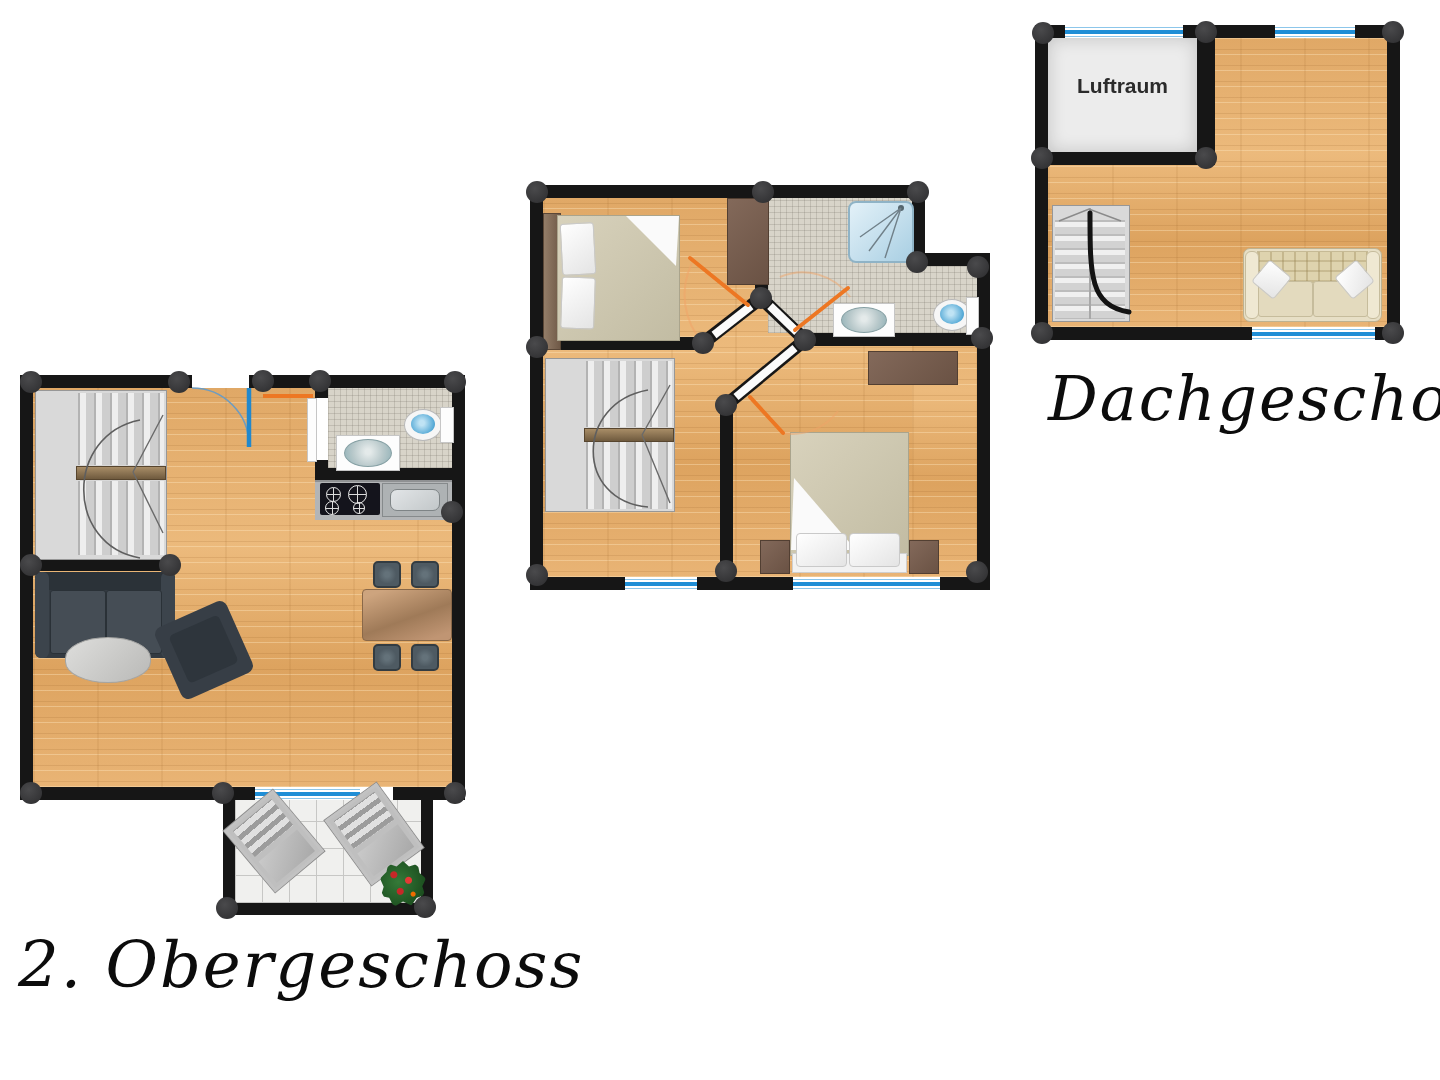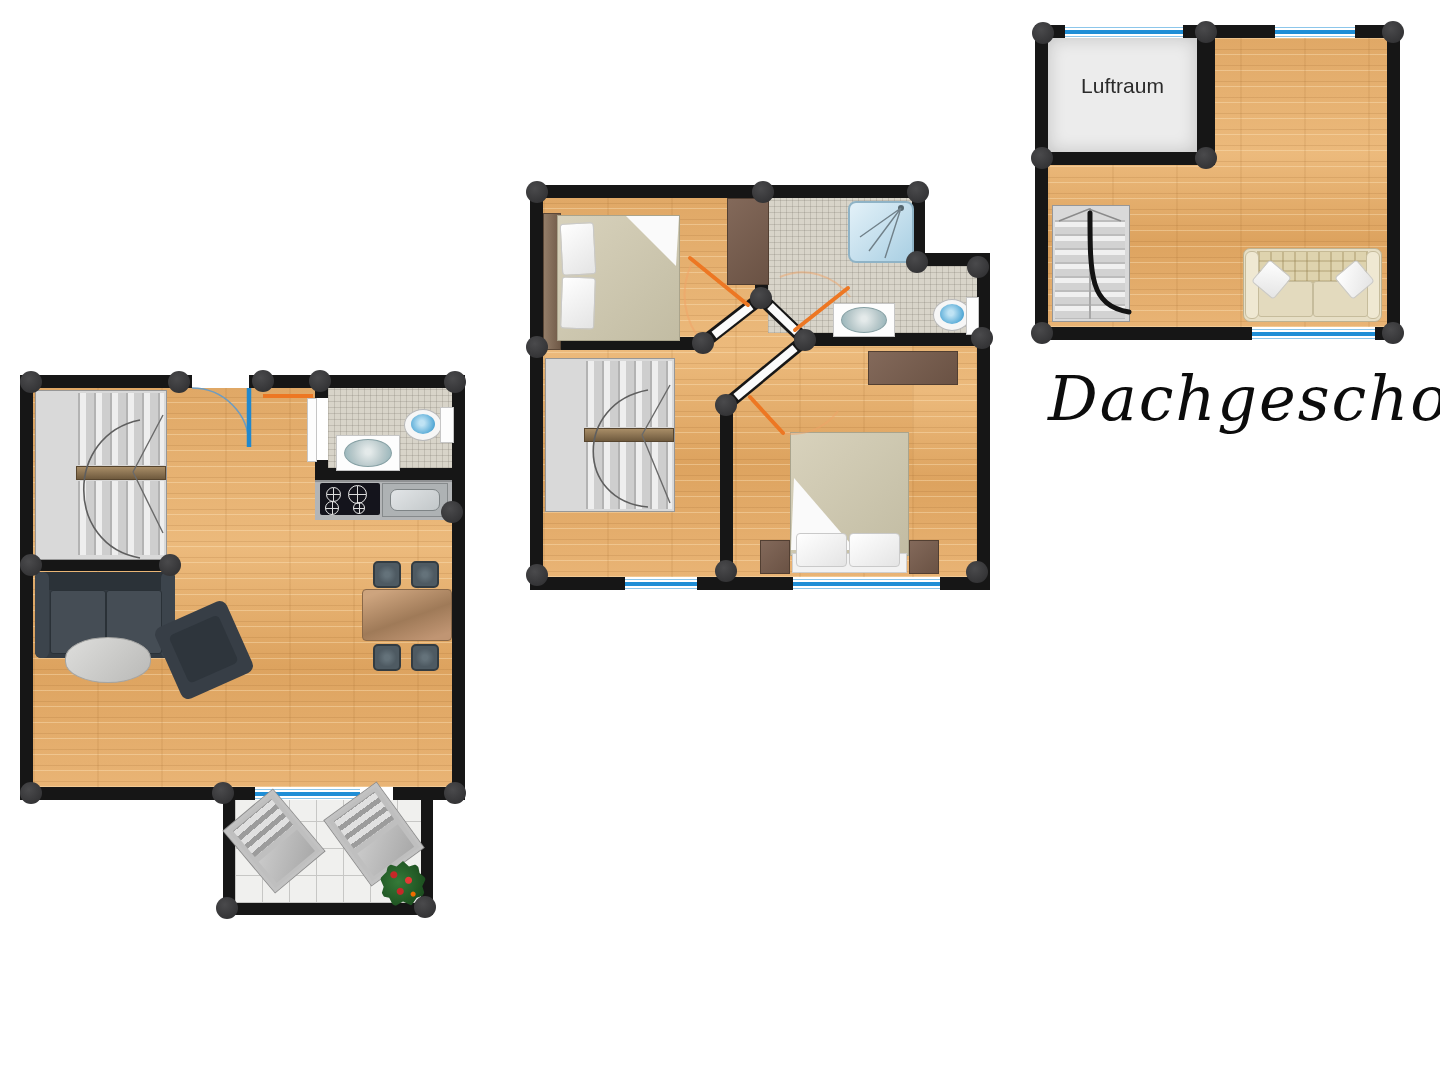--- a/index.html
+++ b/index.html
@@ -210,20 +210,23 @@
     <div class="dot" style="left:196px;top:522px;"></div>
     <div class="dot" style="left:394px;top:521px;"></div>
 
     <svg class="ovl" width="445" height="540" viewBox="0 0 445 540">
       <path d="M 172,13 A 57 57 0 0 1 229,70" fill="none" stroke="#6e9cc0" stroke-width="1.6"></path>
       <line x1="229" y1="13" x2="229" y2="72" stroke="#2288cc" stroke-width="4.5"></line>
       <path d="M 120,45 C 45,60 45,170 120,183" fill="none" stroke="#5f5f5f" stroke-width="1.6"></path>
       <path d="M 143,40 L 113,97 M 143,158 L 113,97" fill="none" stroke="#6a6a6a" stroke-width="1.4"></path>
     </svg>
   </section>
+  <div class="plan-title" style="left:18px;top:928px;font-size:64px;">
+    <span>2. Obergeschoss</span>
+  </div>
 
   <section class="plan" style="left:530px;top:185px;width:460px;height:405px;">
 
     <div class="wood" style="left:13px;top:13px;width:369px;height:379px;"></div>
     <div class="wood" style="left:382px;top:81px;width:65px;height:311px;"></div>
     <div class="tileb" style="left:238px;top:13px;width:144px;height:135px;"></div>
     <div class="tileb" style="left:382px;top:81px;width:65px;height:67px;"></div>
 
     <div class="wall" style="left:0;top:0;width:395px;height:13px;"></div>
     <div class="wall" style="left:0;top:0;width:13px;height:405px;"></div>
@@ -305,21 +308,21 @@
     <div class="dot" style="left:-4px;top:151px;"></div>
     <div class="dot" style="left:162px;top:147px;"></div>
     <div class="dot" style="left:220px;top:102px;"></div>
     <div class="dot" style="left:264px;top:144px;"></div>
     <div class="dot" style="left:185px;top:209px;"></div>
     <div class="dot" style="left:-4px;top:379px;"></div>
     <div class="dot" style="left:185px;top:375px;"></div>
     <div class="dot" style="left:436px;top:376px;"></div>
   </section>
 
-  <section class="plan" style="left:1035px;top:25px;width:332px;height:315px;">
+  <section class="plan" style="left:1035px;top:25px;width:332px;height:315px;font-weight:bold;">
 
     <div class="wood" style="left:13px;top:13px;width:339px;height:289px;"></div>
     <div class="luft" style="left:13px;top:13px;width:149px;height:114px;">
       <span>Luftraum</span>
     </div>
 
     <div class="wall" style="left:0;top:0;width:365px;height:13px;"></div>
     <div class="wall" style="left:0;top:0;width:13px;height:315px;"></div>
     <div class="wall" style="left:352px;top:0;width:13px;height:315px;"></div>
     <div class="wall" style="left:0;top:302px;width:365px;height:13px;"></div>

